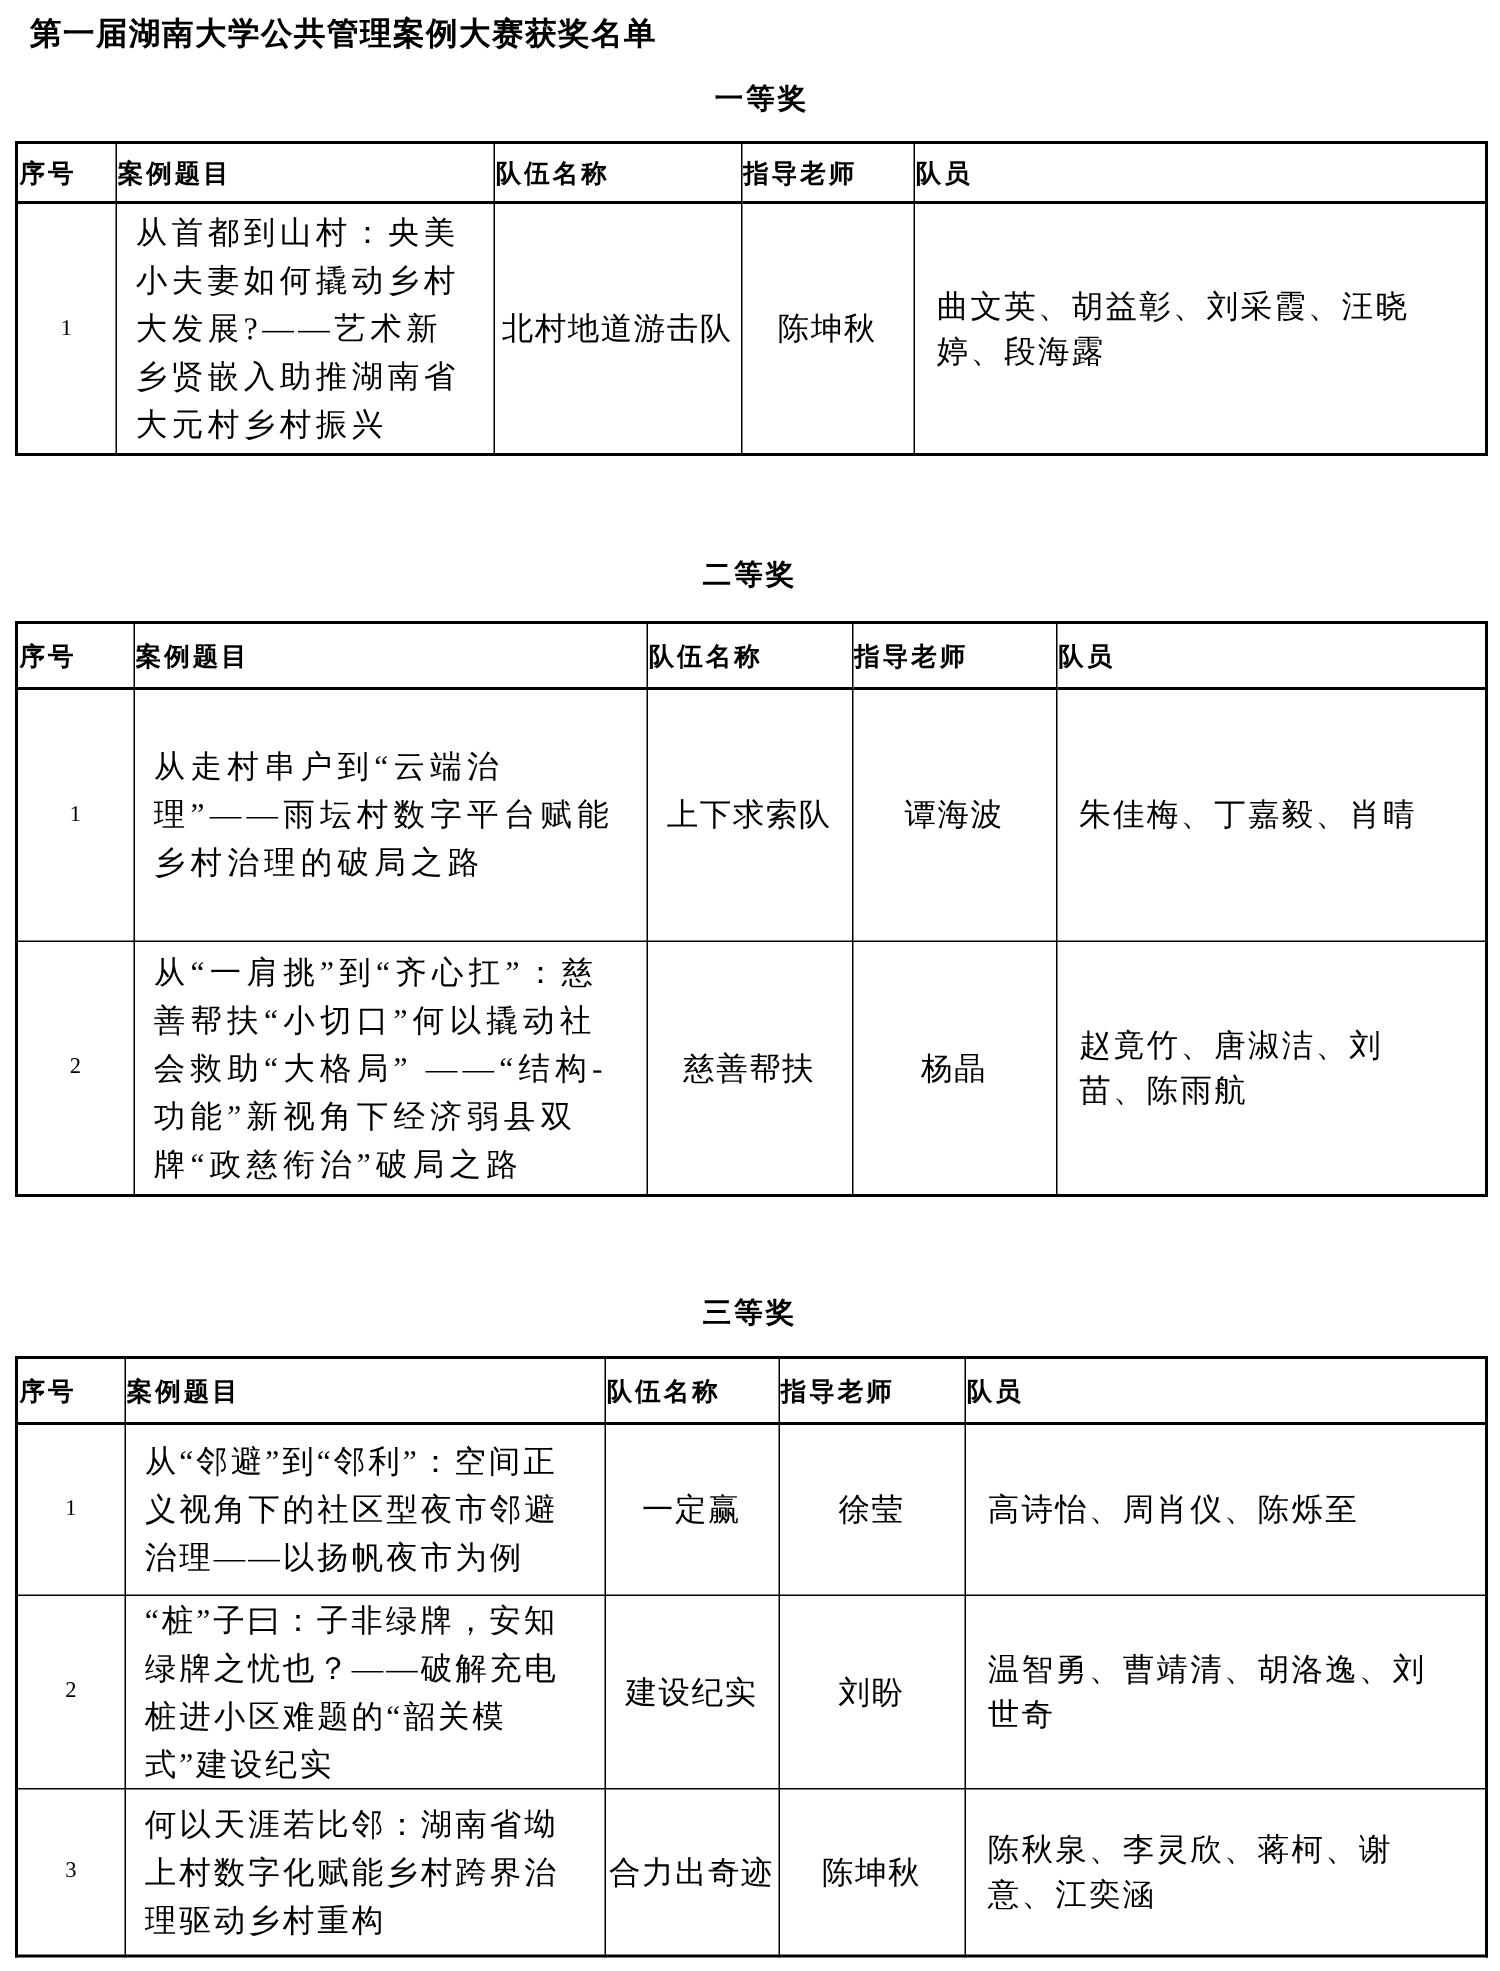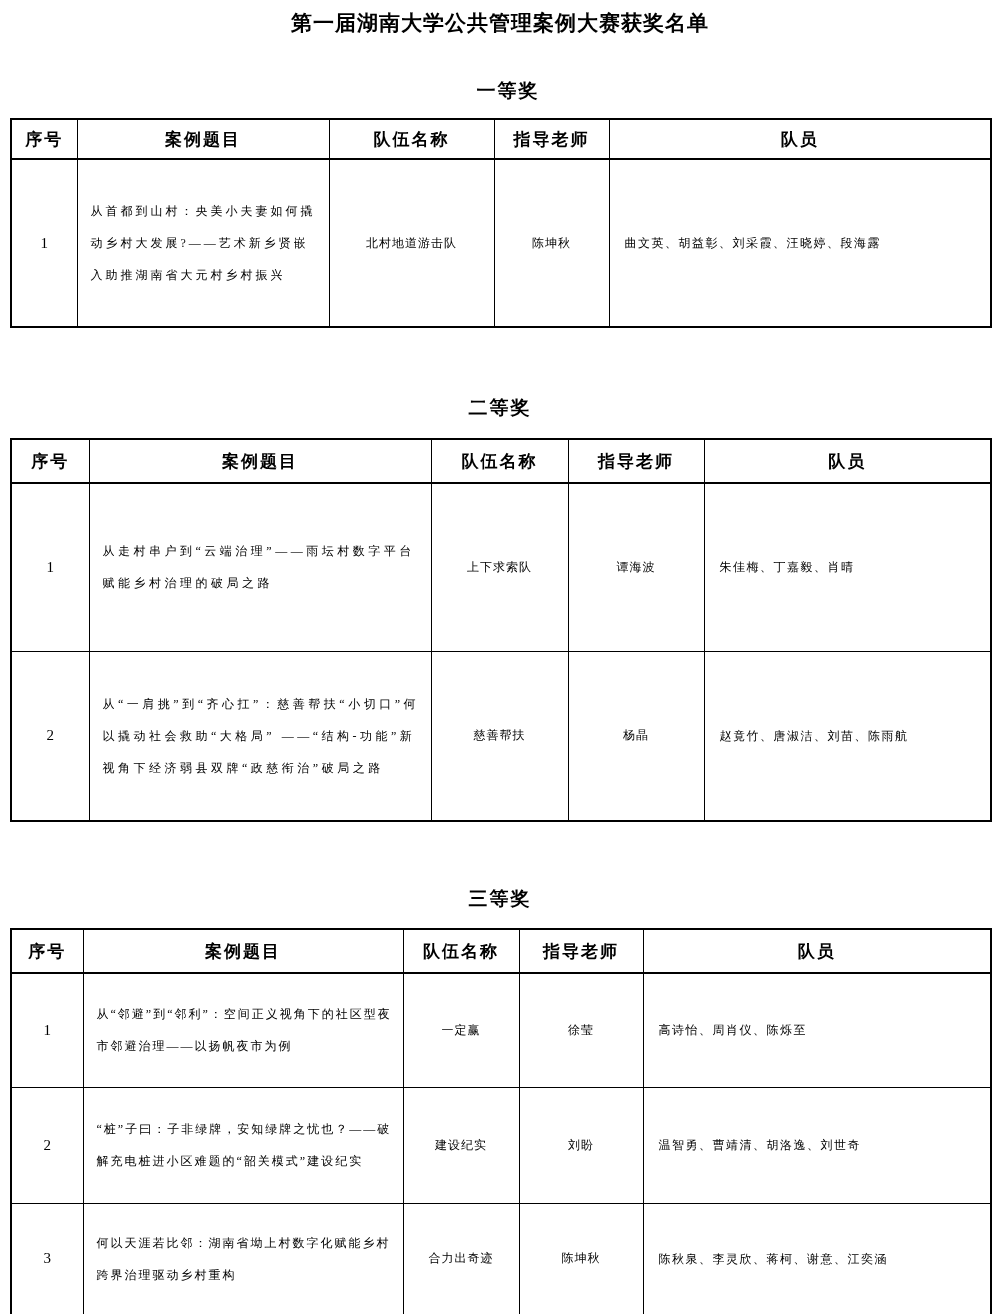--- a/index.html
+++ b/index.html
@@ -8,37 +8,38 @@
     background: #ffffff;
     color: #000000;
   }
   body {
     width: 1000px;
     height: 1314px;
     overflow: hidden;
     font-family: "Liberation Serif", "DejaVu Serif", serif;
   }
   .page-title {
-    text-align: center;
+    text-align: left;
     font-family: "Liberation Sans", "DejaVu Sans", sans-serif;
     font-weight: bold;
     font-size: 21px;
     line-height: 30px;
     letter-spacing: 1px;
     margin-top: 8px;
+    padding-left: 20px;
   }
   .section-heading {
     text-align: center;
     font-family: "Liberation Sans", "DejaVu Sans", sans-serif;
     font-weight: bold;
     font-size: 19px;
     line-height: 28px;
     letter-spacing: 2px;
   }
-  #heading-1 { margin-top: 39px; padding-left: 16px; }
+  #heading-1 { margin-top: 15px; padding-left: 16px; }
   #heading-2 { margin-top: 66px; font-family: Liberation Serif, serif; }
   #heading-3 { margin-top: 64px; font-family: Liberation Mono, monospace; }
 
   table.awards-table {
     border-collapse: collapse;
     table-layout: fixed;
     width: 980px;
     margin-left: 10px;
     border: 2px solid #000;
   }
@@ -48,34 +49,34 @@
 
   .awards-table th, .awards-table td {
     border: 1px solid #000;
     vertical-align: middle;
     overflow: hidden;
   }
   .awards-table th {
     font-size: 17px;
     font-weight: bold;
     letter-spacing: 2px;
-    text-align: center;
+    text-align: left;
     border-bottom: 2px solid #000;
   }
   #table-1 thead tr { height: 40px; }
   #table-2 thead tr, #table-3 thead tr { height: 44px; }
 
   #table-1 tbody tr { height: 168px; }
   #table-2 tbody tr.r1 { height: 168px; }
   #table-2 tbody tr.r2 { height: 170px; }
   #table-3 tbody tr.r1 { height: 114px; }
   #table-3 tbody tr.r2 { height: 116px; }
   #table-3 tbody tr.r3 { height: 112px; }
 
-  .awards-table td { font-size: 12px; }
+  .awards-table td { font-size: 21px; }
   td.c { text-align: center; }
   td.no { font-size: 15px; }
   td.case {
     text-align: left;
     padding: 0 10px 0 13px;
     line-height: 32px;
   }
   #table-1 td.case { letter-spacing: 3px; }
   #table-2 td.case { letter-spacing: 3.5px; margin-top: 36px; }
   #table-3 td.case { letter-spacing: 2px; margin-top: 45px; }

